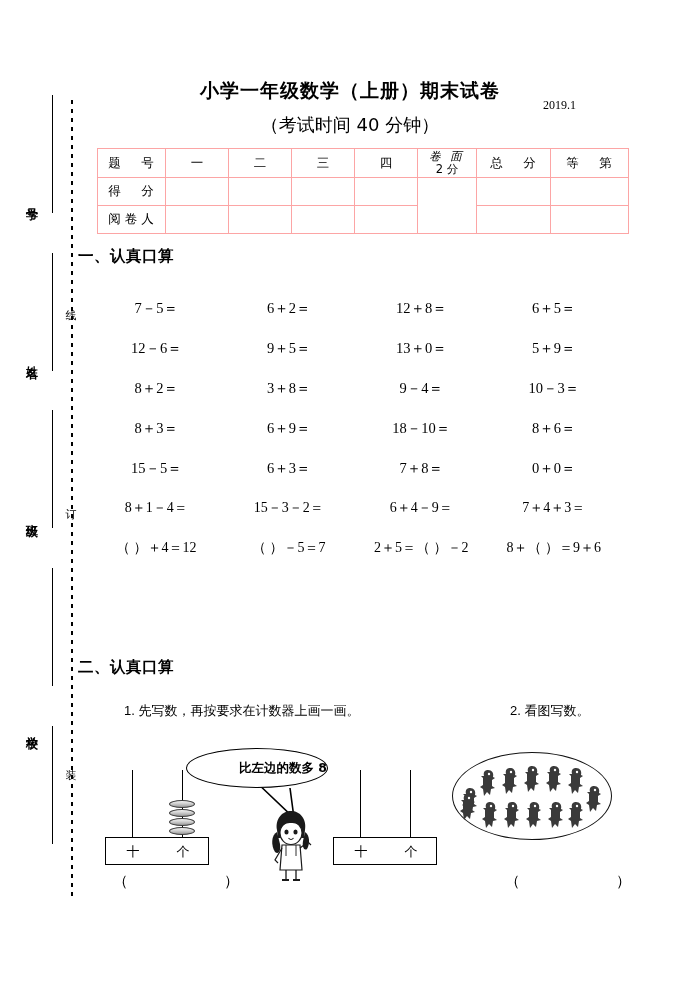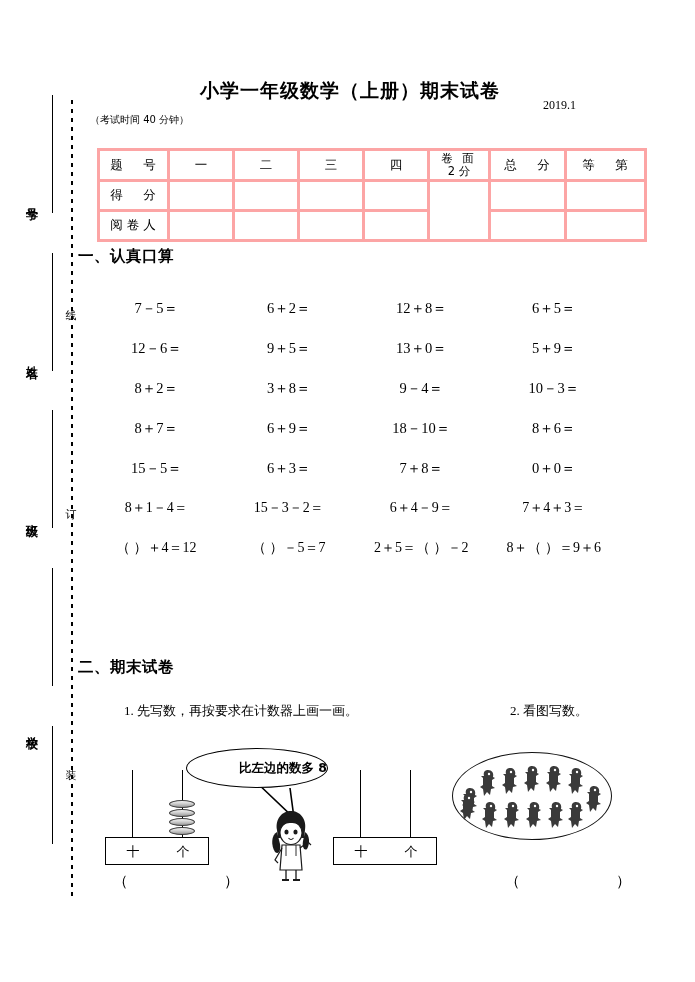--- a/index.html
+++ b/index.html
@@ -80,49 +80,50 @@
     top: 98px;
     font-size: 12px;
     font-family: "Liberation Serif", serif;
     margin-left: 8px;
   }
   #exam-duration {
     position: absolute;
     left: 90px;
     top: 113px;
     width: 520px;
-    font-size: 10px;
+    text-align: center;
+    font-size: 18px;
     font-family: "DejaVu Sans", "Liberation Sans", sans-serif;
   }
 
   
   #score-table {
     position: absolute;
     left: 97px;
     top: 148px;
     border-collapse: collapse;
     width: 506px;
     table-layout: fixed;
   }
   #score-table td {
-    border: 3px solid #fca5a5;
+    border: 1px solid #fca5a5;
     height: 25px;
     text-align: center;
     vertical-align: middle;
     font-family: "DejaVu Sans", "Liberation Sans", sans-serif;
     font-size: 12.5px;
   }
   #score-table td.lbl { letter-spacing: 4px; padding-left: 4px; }
   #score-table .col-label { width: 62px; }
   #score-table .col-num   { width: 60px; }
   #score-table .col-face  { width: 56px; }
   #score-table .col-tot   { width: 68px; }
   #score-table .col-gr    { width: 72px; }
   .face-cell { font-size: 11.5px; line-height: 1.15; }
-  .face-cell .l1 { letter-spacing: 3px; }
+  .face-cell .l1 { letter-spacing: 3px; font-style: italic; }
 
   
   .section-heading {
     position: absolute;
     font-family: "DejaVu Sans", "Liberation Sans", sans-serif;
     font-size: 15.5px;
     font-weight: bold;
     letter-spacing: 0.5px;
   }
   #sec1-heading { left: 78px; top: 246px; text-align: right; }
@@ -145,21 +146,21 @@
     text-align: center;
     font-size: 14.5px;
     font-family: "Liberation Serif", "DejaVu Serif", serif;
     white-space: nowrap;
   }
   .oral-row.tight .oral-cell { font-size: 14px; text-align: center; }
 
   
   .subq {
     position: absolute;
-    font-family: Liberation Serif, serif;
+    font-family: Liberation Sans, sans-serif;
     font-size: 13px;
   }
   #subq1 { left: 124px; top: 702px; }
   #subq2 { left: 470px; top: 702px; margin-left: 40px; }
 
   
   .abacus { position: absolute; }
   .abacus .rod {
     position: absolute;
     width: 1px;
@@ -316,21 +317,21 @@
     <div class="oral-cell">13＋0＝</div>
     <div class="oral-cell">5＋9＝</div>
   </div>
   <div class="oral-row">
     <div class="oral-cell">8＋2＝</div>
     <div class="oral-cell">3＋8＝</div>
     <div class="oral-cell">9－4＝</div>
     <div class="oral-cell">10－3＝</div>
   </div>
   <div class="oral-row">
-    <div class="oral-cell">8＋7＝</div>
+    <div class="oral-cell">8＋3＝</div>
     <div class="oral-cell">6＋9＝</div>
     <div class="oral-cell">18－10＝</div>
     <div class="oral-cell">8＋6＝</div>
   </div>
   <div class="oral-row">
     <div class="oral-cell">15－5＝</div>
     <div class="oral-cell">6＋3＝</div>
     <div class="oral-cell">7＋8＝</div>
     <div class="oral-cell">0＋0＝</div>
   </div>
@@ -341,21 +342,21 @@
     <div class="oral-cell">7＋4＋3＝</div>
   </div>
   <div class="oral-row tight">
     <div class="oral-cell">（ ）＋4＝12</div>
     <div class="oral-cell">（ ）－5＝7</div>
     <div class="oral-cell">2＋5＝（ ）－2</div>
     <div class="oral-cell">8＋（ ）＝9＋6</div>
   </div>
 </div>
 
-<div class="section-heading" id="sec2-heading">二、期末试卷</div>
+<div class="section-heading" id="sec2-heading">二、认真口算</div>
 
 <div class="subq" id="subq1">1. 先写数，再按要求在计数器上画一画。</div>
 <div class="subq" id="subq2">2. 看图写数。</div>
 
 <div class="abacus" id="abacus-left" style="left:105px; top:770px; width:145px; height:100px;">
   <div class="rod" style="left:27px; top:0px; height:68px;"></div>
   <div class="rod" style="left:77px; top:0px; height:68px;"></div>
 
   <div class="bead" style="left:64px; top:30px;"></div>
   <div class="bead" style="left:64px; top:39px;"></div>

